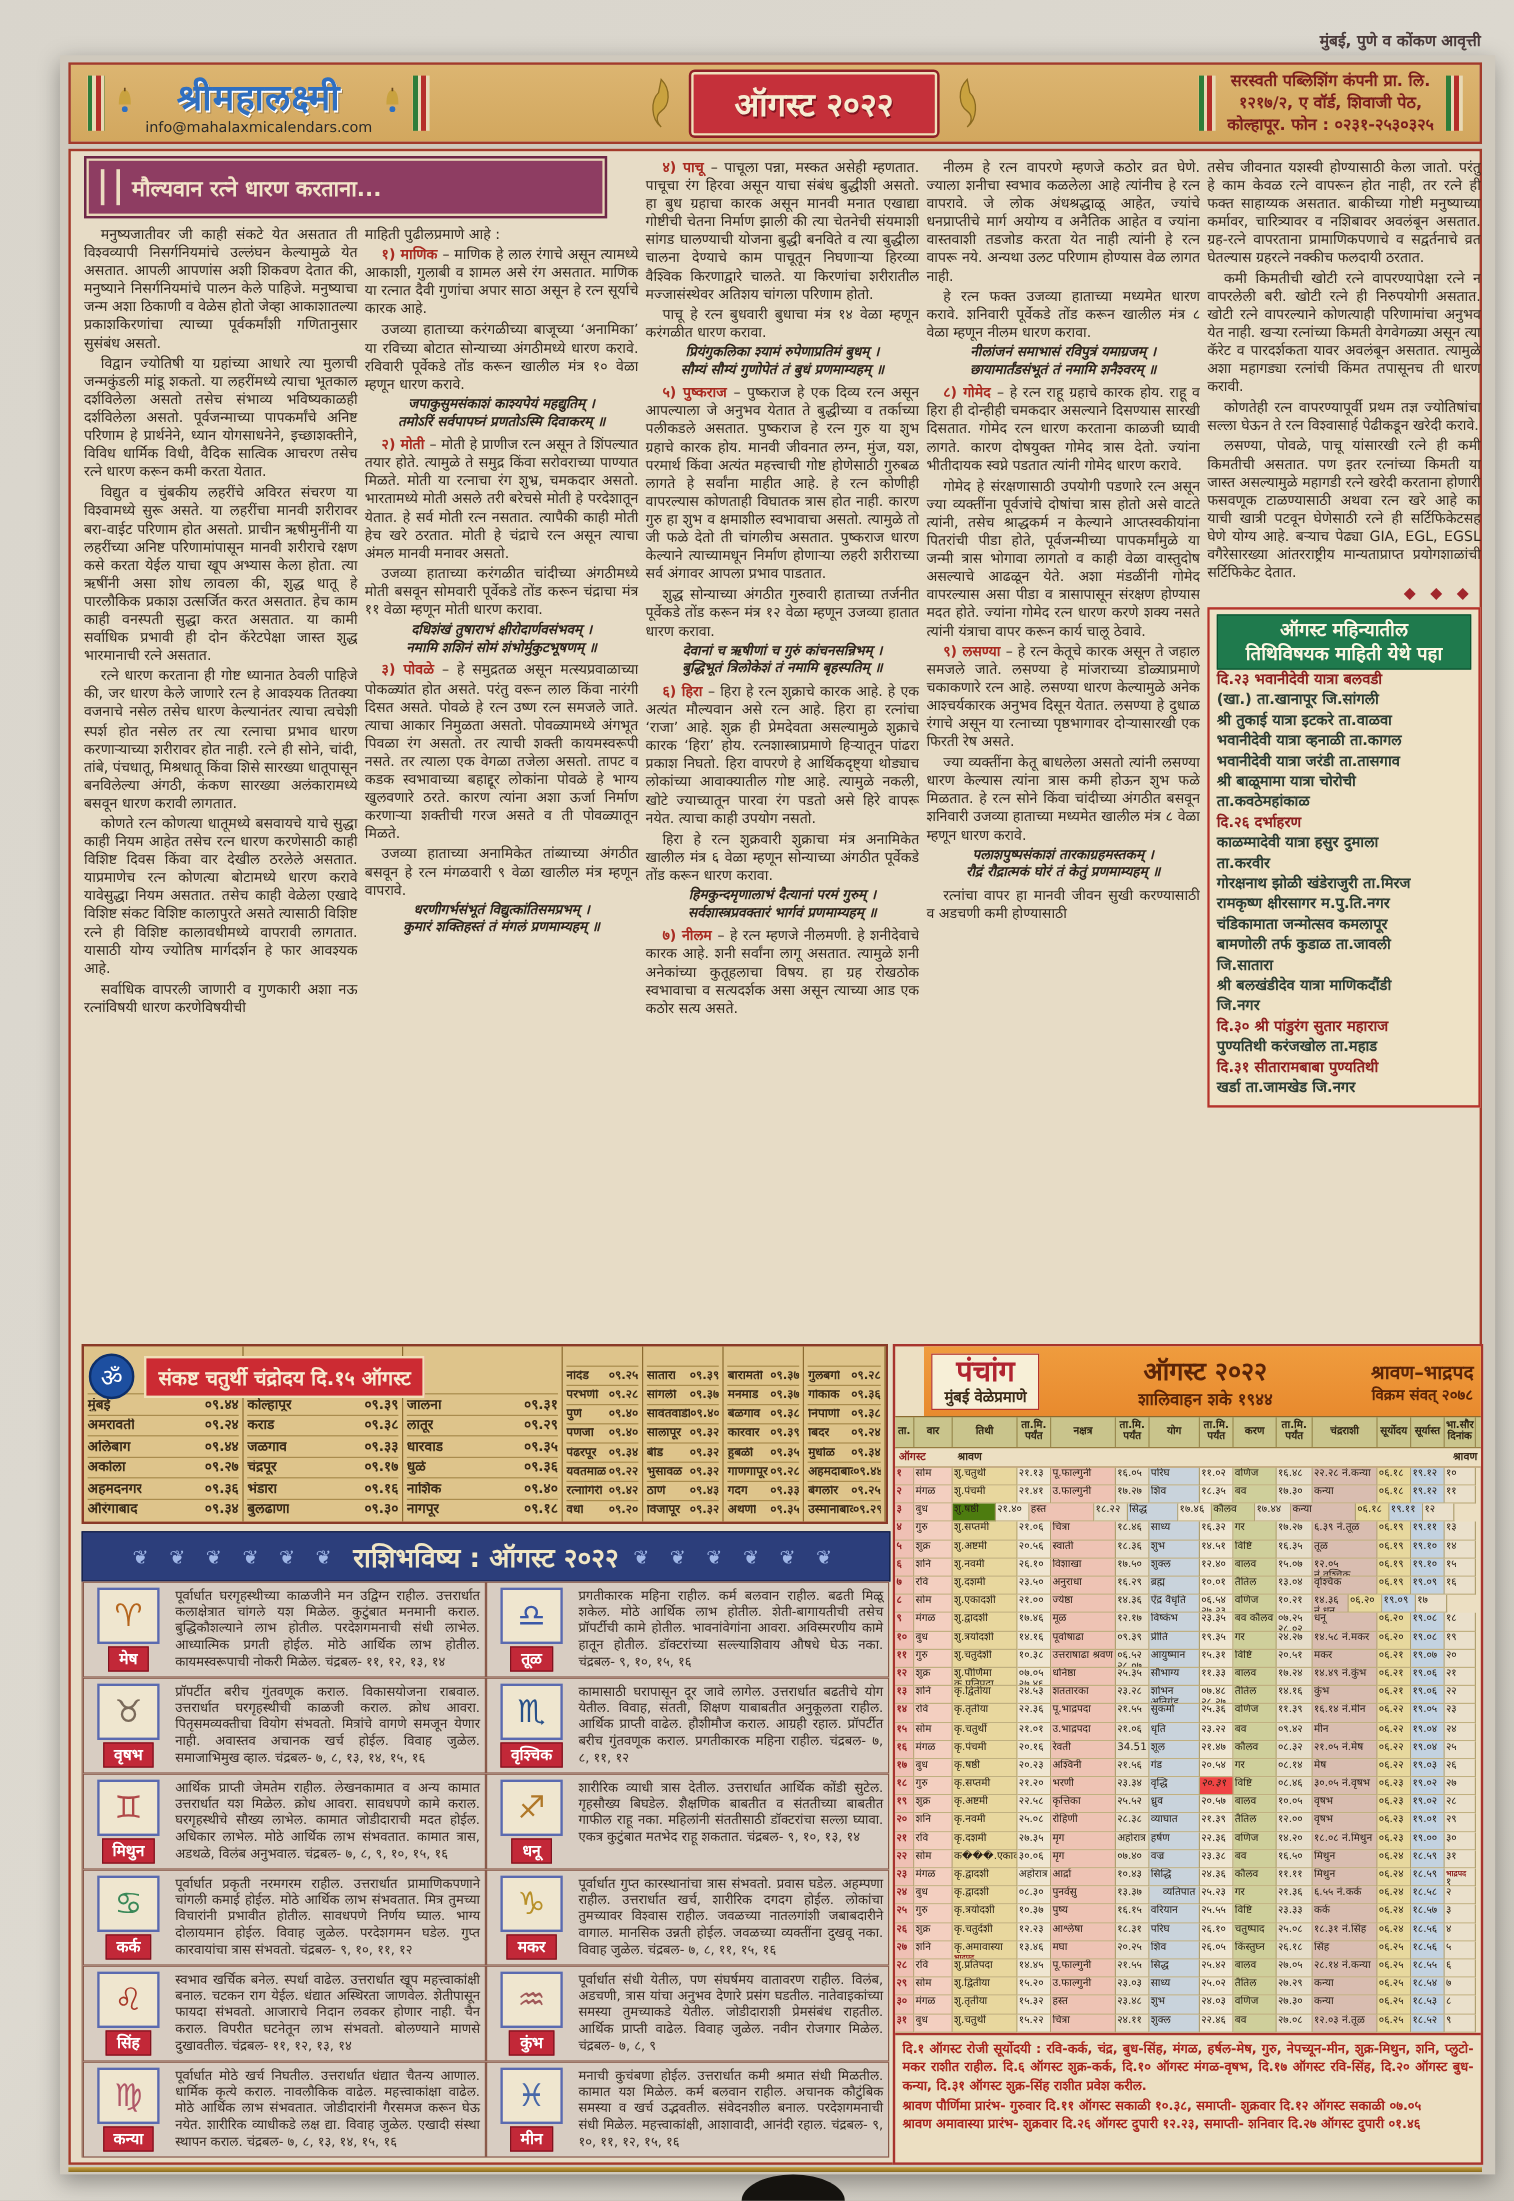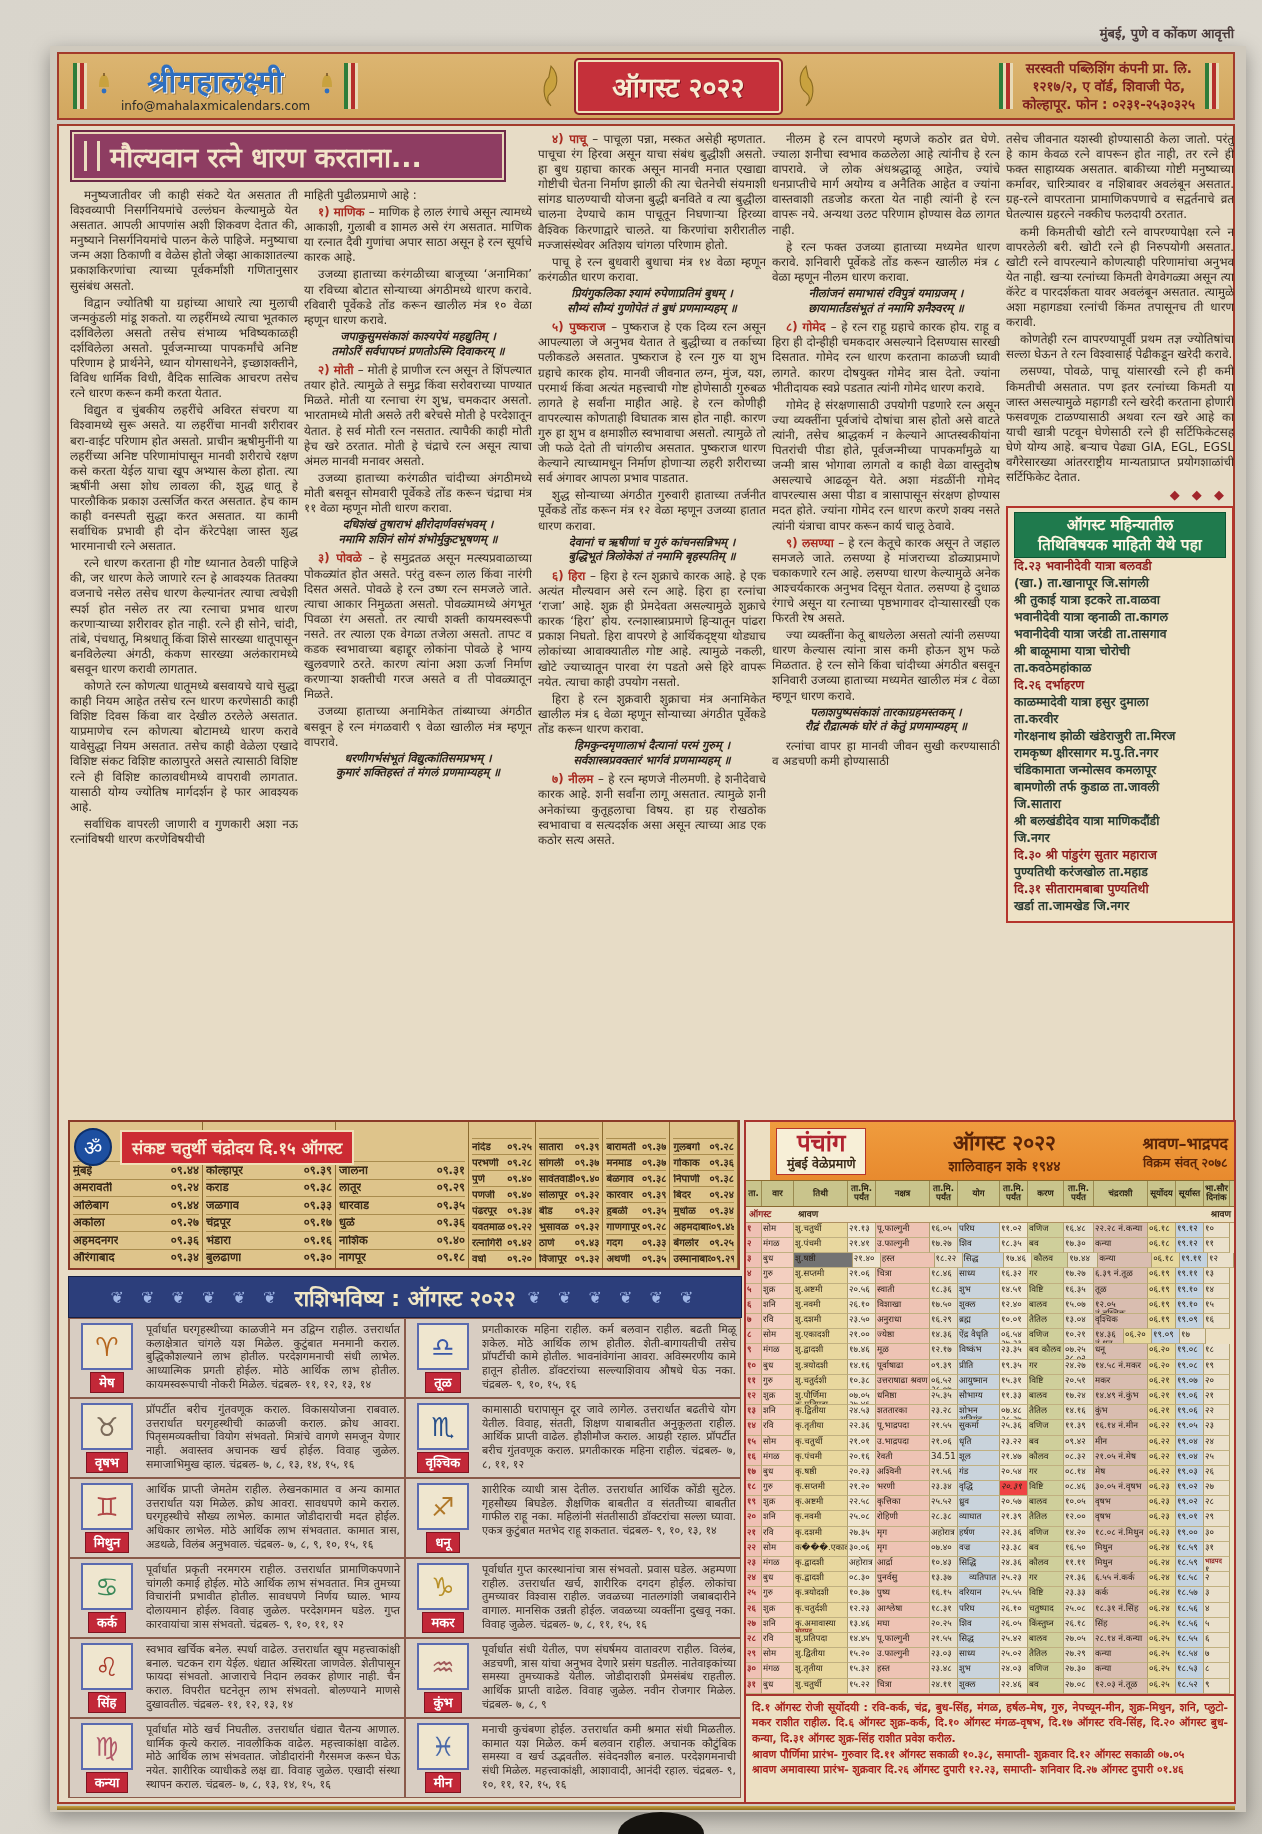--- a/index.html
+++ b/index.html
@@ -19,21 +19,21 @@
   .paisley{width:22px;height:44px;}
   .title-box{background:#c5303a;border:2px solid #efe0bb;outline:2px solid #8e1f28;padding:6px 34px;border-radius:3px;}
   .title-box .t{font-size:27px;font-weight:bold;color:#f7ecd2;text-shadow:1px 1px 0 #7e1420;}
   .pub-block{display:flex;align-items:center;gap:10px;}
   .pub-lines{text-align:center;color:#7c1d1d;font-weight:bold;font-size:13.5px;line-height:1.35;}
   
   .frame{position:absolute;left:57px;top:124px;width:1178px;height:1680px;background:#e7dcc6;border:2px solid #a33a2a;box-sizing:border-box;}
   
   .art-head{position:absolute;left:72px;top:132px;width:432px;height:48px;background:#8e3d62;border:2px solid #e8d7b8;outline:2px solid #6d2747;box-sizing:border-box;display:flex;align-items:center;padding-left:10px;}
   .art-head .orn{width:10px;height:30px;border-left:3px solid #ecdcc0;border-right:3px solid #ecdcc0;margin-right:10px;}
-  .art-head .t{font-size:27px;font-weight:bold;color:#f2e4c8;}
+  .art-head .t{font-size:18px;font-weight:bold;color:#f2e4c8;}
   .col{position:absolute;width:228px;overflow:hidden;}
   .col p{margin:0 0 2px;text-align:justify;text-indent:14px;font-size:11.8px;line-height:1.28;color:#33291f;}
   .col p.lead{text-indent:0;}
   .gemname{color:#a82a20;font-weight:bold;}
   .mantra{text-align:center;font-weight:bold;font-style:italic;font-size:11.3px;color:#2e241b;margin:2px 0 4px;line-height:1.3;}
   .endmark{text-align:right;color:#a1262c;font-size:13px;letter-spacing:4px;margin:2px 6px 4px 0;}
   
   .infobox{border:2px solid #b5342c;background:#eee2c6;padding:4px 6px 6px;margin-top:2px;}
   .infobox .hd{background:#1f7a4d;color:#fdf6e2;font-weight:bold;font-size:15.5px;text-align:center;line-height:1.3;padding:2px 2px;border:1px solid #0e5432;}
   .infobox .ln{font-size:12.3px;font-weight:bold;color:#2e3d33;line-height:1.38;}
@@ -629,21 +629,21 @@
         <div class="pcell" style="width: 36px; background: rgb(207, 207, 155);">बव</div>
         <div class="pcell" style="width: 30px; background: rgb(230, 221, 201);">१७.३०</div>
         <div class="pcell" style="width: 54px; background: rgb(217, 189, 176);">कन्या</div>
         <div class="pcell" style="width: 28px; background: rgb(231, 216, 158);">०६.१८</div>
         <div class="pcell" style="width: 28px; background: rgb(195, 210, 224);">१९.१२</div>
         <div class="pcell" style="width: 26px; background: rgb(234, 224, 203);">११</div>
       </div>
       <div class="prow">
         <div class="pcell datec" style="width: 16px; background: rgb(239, 192, 180);">३</div>
         <div class="pcell" style="width: 32px; background: rgb(243, 207, 192);">बुध</div>
-        <div class="pcell" style="width: 59px; background: #737373;">शु.षष्ठी</div>
+        <div class="pcell" style="width: 36px; background: #4d7c0f;">शु.षष्ठी</div>
         <div class="pcell" style="width: 28px; background: rgb(239, 230, 210);">२१.४०</div>
         <div class="pcell" style="width: 54px; background: rgb(238, 195, 180);">हस्त</div>
         <div class="pcell" style="width: 28px; background: rgb(230, 221, 201);">१८.२२</div>
         <div class="pcell" style="width: 42px; background: rgb(201, 211, 220);">सिद्ध</div>
         <div class="pcell" style="width: 28px; background: rgb(239, 230, 210);">१७.४६</div>
         <div class="pcell" style="width: 36px; background: rgb(207, 207, 155);">कौलव</div>
         <div class="pcell" style="width: 30px; background: rgb(230, 221, 201);">१७.४४</div>
         <div class="pcell" style="width: 54px; background: rgb(217, 189, 176);">कन्या</div>
         <div class="pcell" style="width: 28px; background: rgb(231, 216, 158);">०६.१८</div>
         <div class="pcell" style="width: 28px; background: rgb(195, 210, 224);">१९.११</div>

